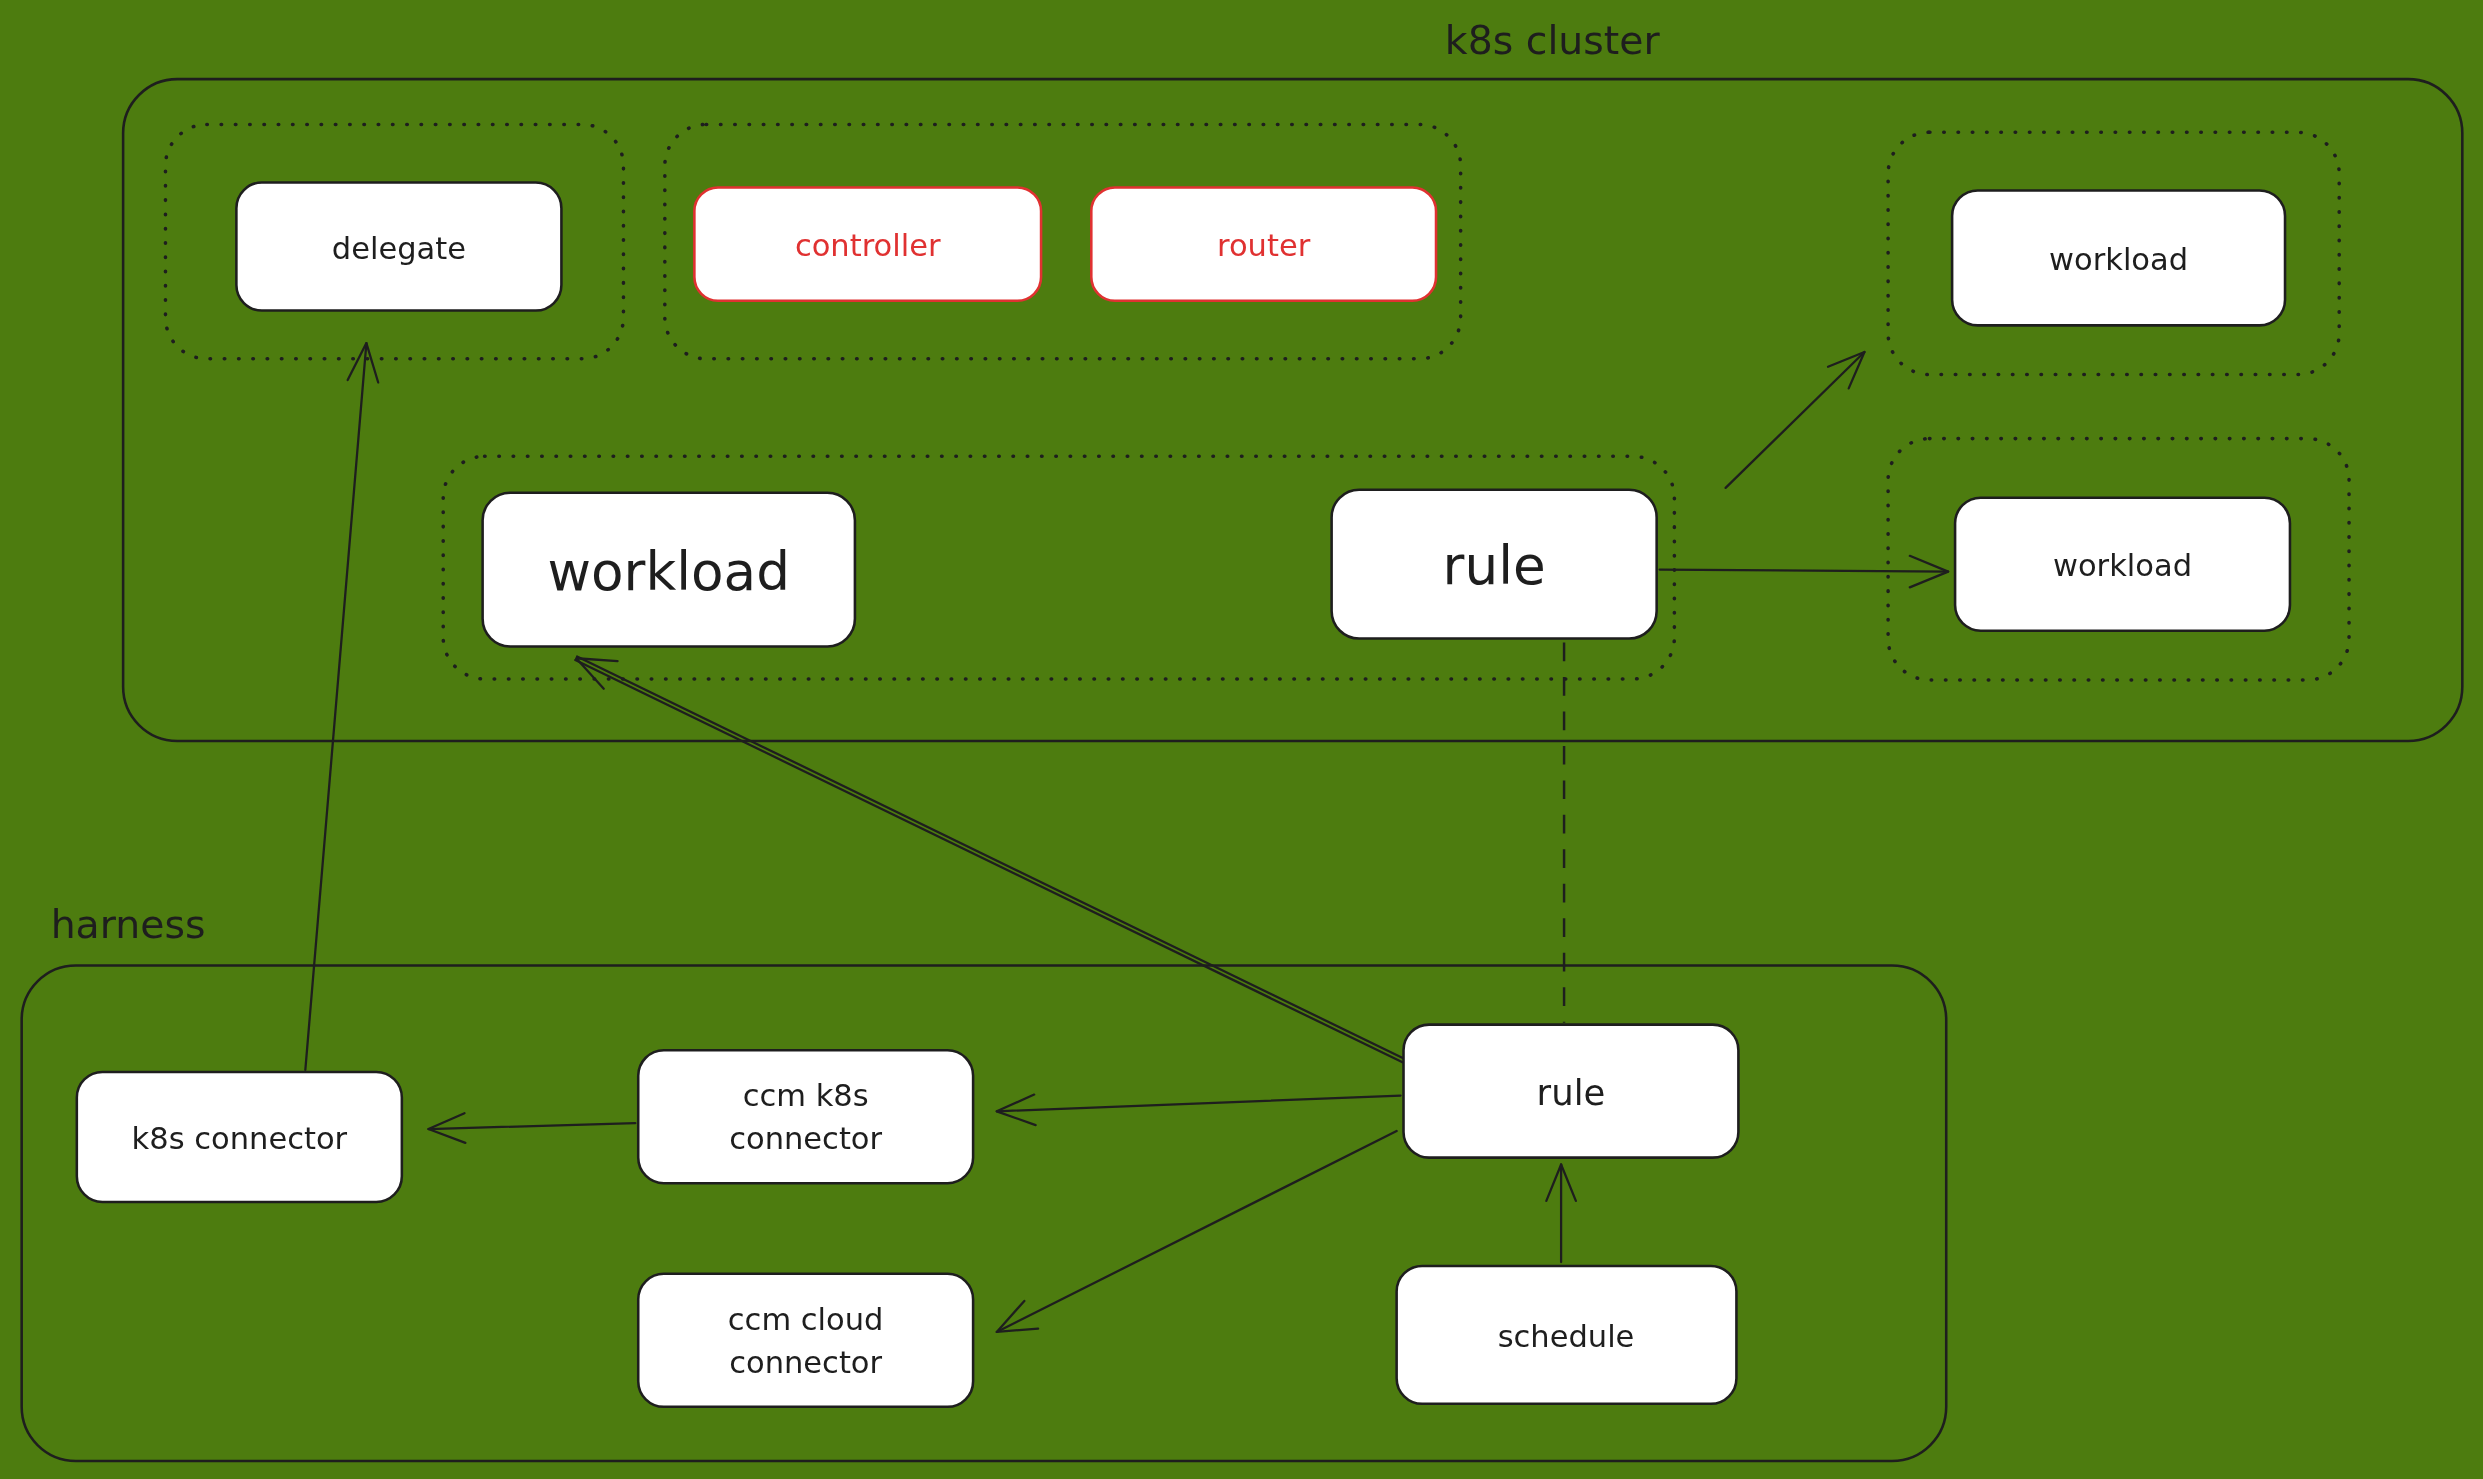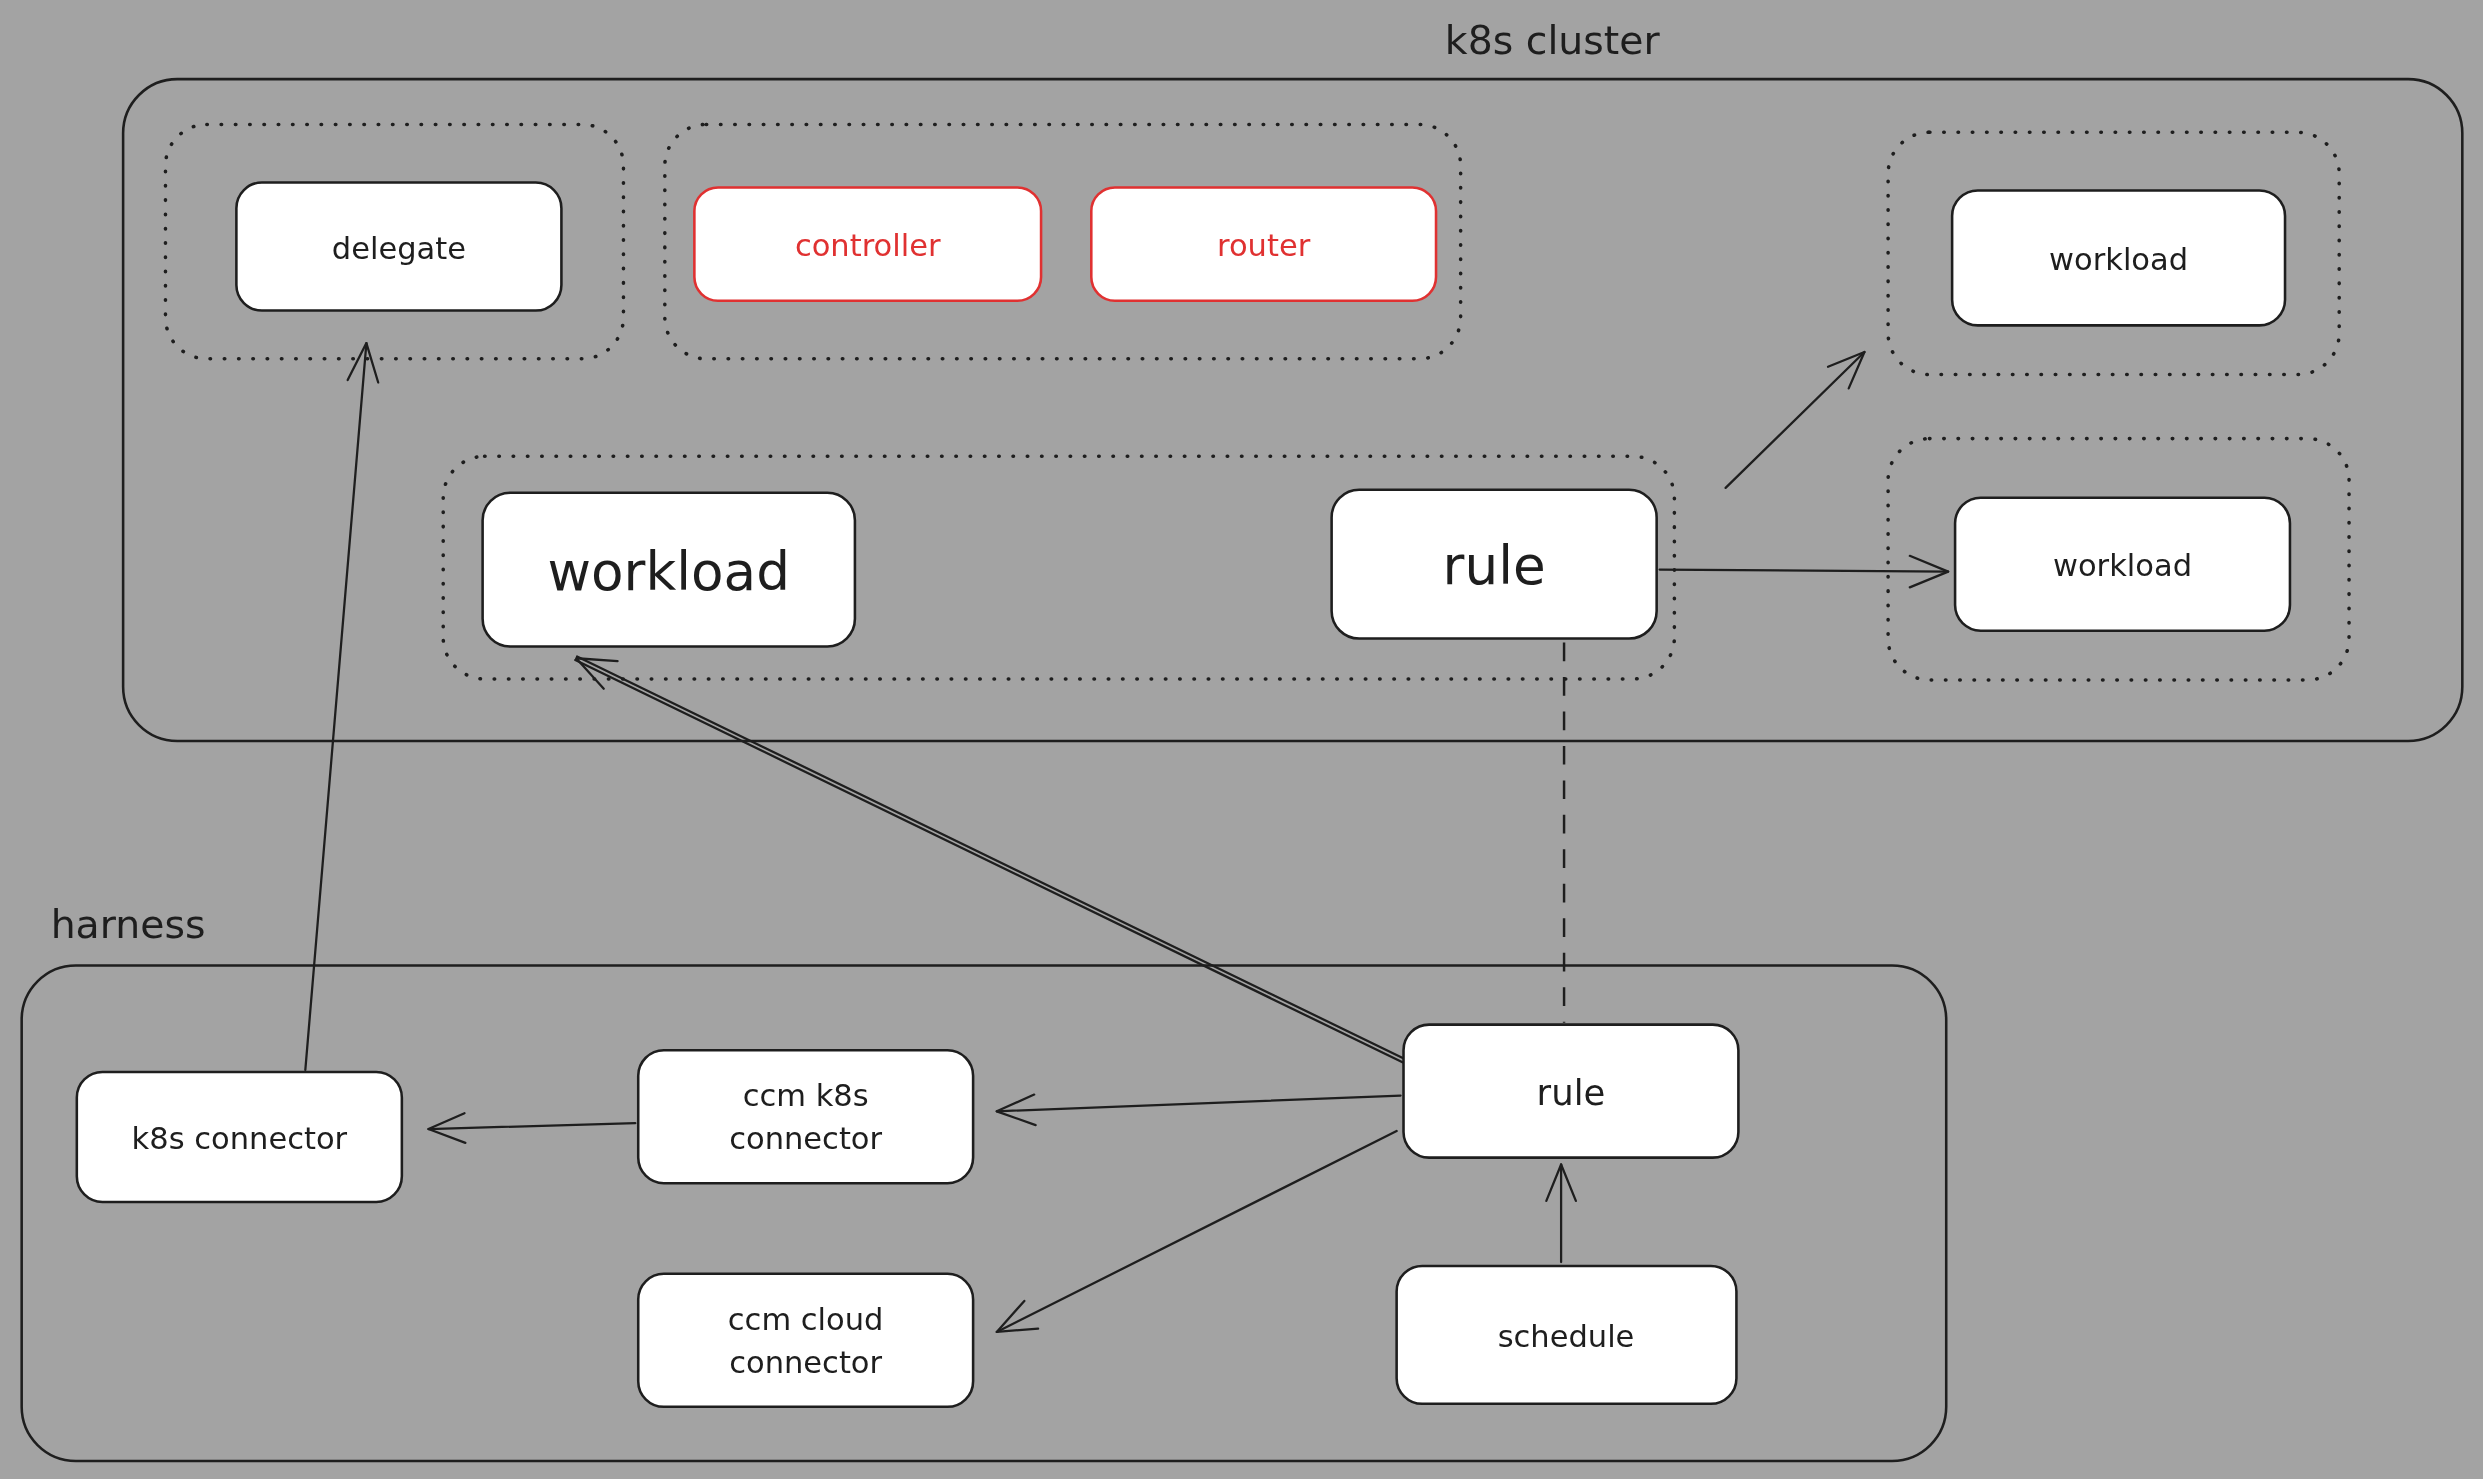--- a/index.html
+++ b/index.html
@@ -1,16 +1,16 @@
 <!DOCTYPE html>
 <html><head>
 <meta charset="utf-8">
 <style>
   html,body{margin:0;padding:0;background:#ffffff;}
-  .stage{position:relative;width:2483px;height:1480px;background:#a3a3a3;overflow:hidden;}
+  .stage{position:relative;width:2483px;height:1480px;background:#4d7c0f;overflow:hidden;}
   svg{display:block;}
   text{fill:#1e1e1e;font-family:"DejaVu Sans",sans-serif;}
   .t-title{font-size:40px;}
   .t-node{font-size:31px;}
   .t-big{font-size:54px;}
   .t-rule{font-size:36px;}
   .frame{fill:none;stroke:#1e1e1e;stroke-width:2.6;}
   .dotted{fill:none;stroke:#1e1e1e;stroke-width:3.6;stroke-dasharray:0.5 14;stroke-linecap:round;}
   .node-rect{fill:#ffffff;stroke:#1e1e1e;stroke-width:2.6;}
   .node-rect.red{stroke:#e03131;}

